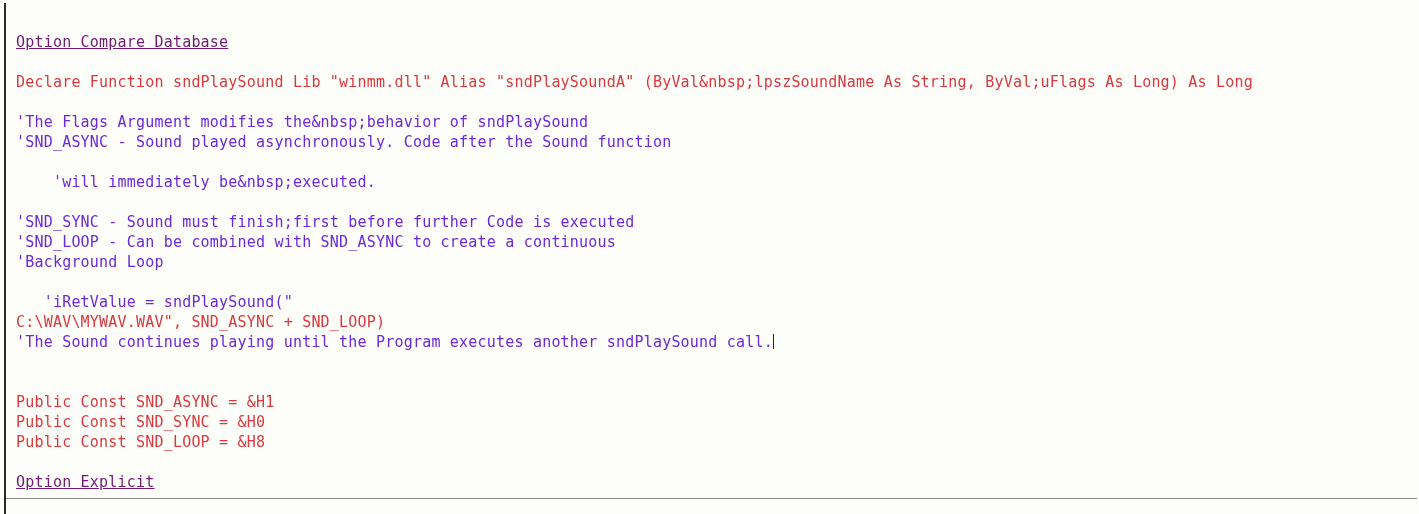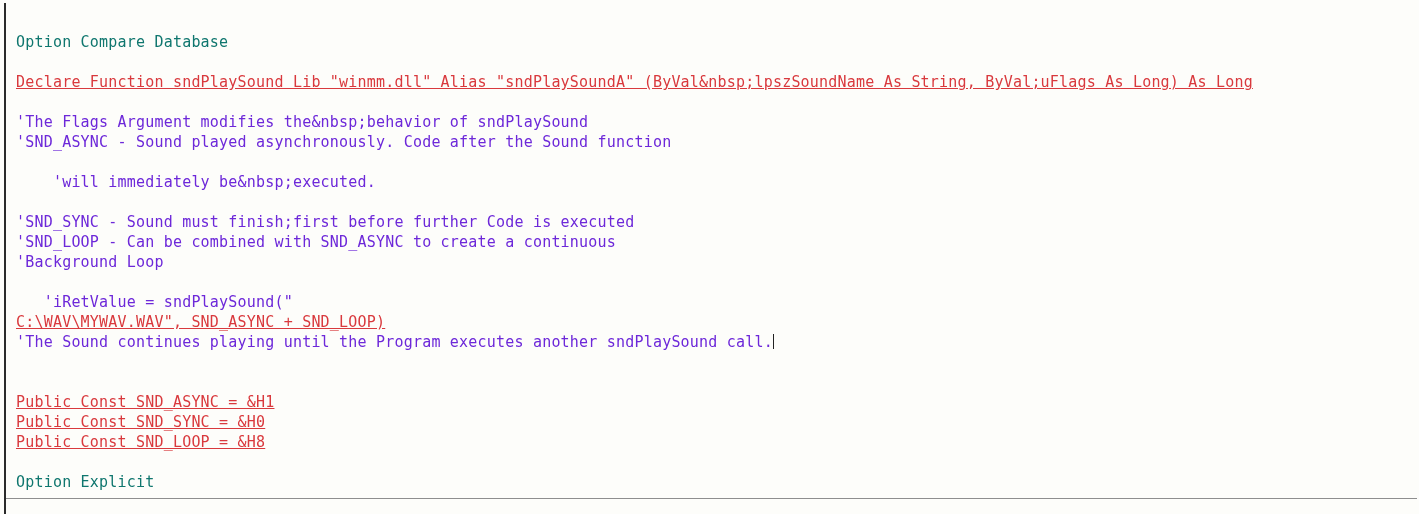--- a/index.html
+++ b/index.html
@@ -37,22 +37,22 @@
     font-size: 15px;
     line-height: 20px;
     letter-spacing: 0.2px;
   }
   .ln {
     display: block;
     height: 20px;
     white-space: pre;
   }
   .ln.blank { color: transparent; }
-  .c-keyword  { color: #0f766e; }
-  .c-code     { color: #d9393d; text-decoration: underline; }
+  .c-keyword  { color: #701a75; text-decoration: underline; }
+  .c-code     { color: #d9393d; }
   .c-comment  { color: #6d28d9; }
   .caret {
     display: inline-block;
     width: 1px;
     height: 15px;
     background: #222222;
     vertical-align: -2px;
     margin-left: 0px;
   }
   #bottom-divider {

